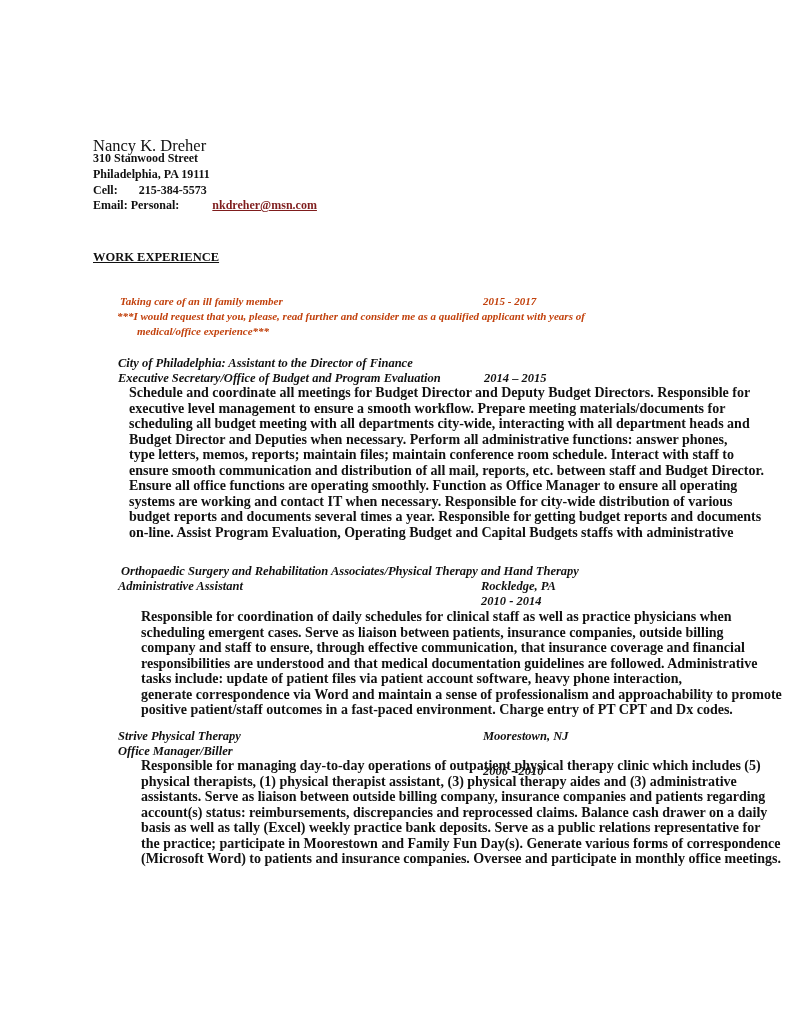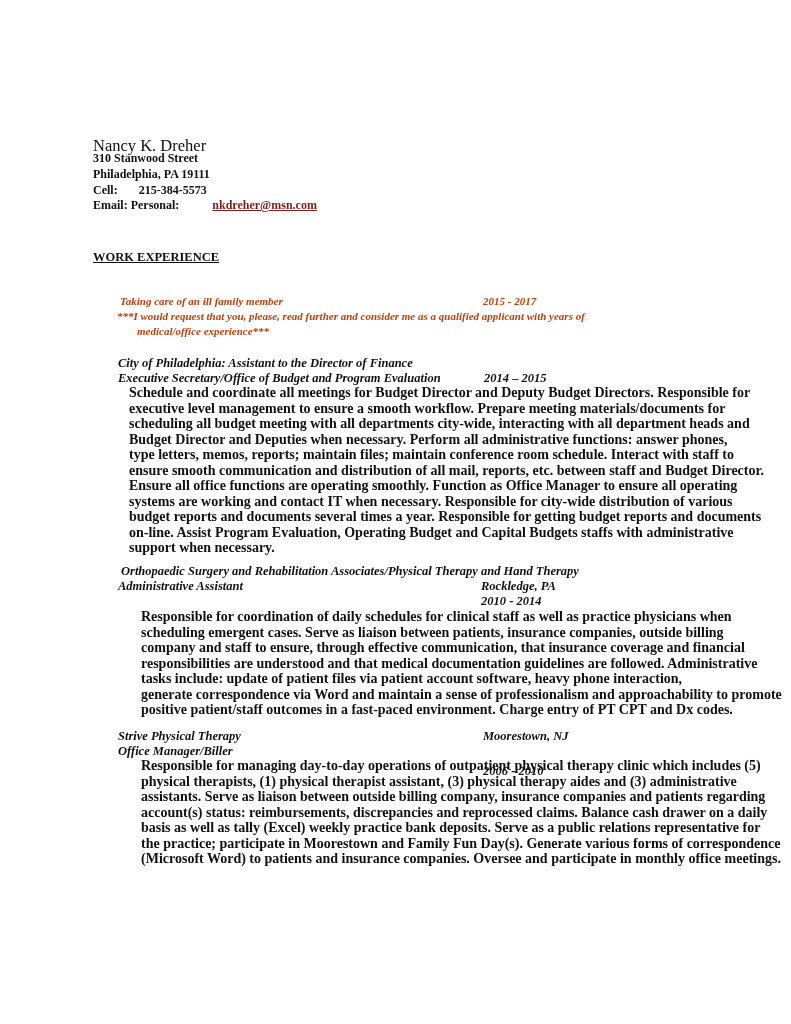--- a/index.html
+++ b/index.html
@@ -44,21 +44,20 @@
     <div>Schedule and coordinate all meetings for Budget Director and Deputy Budget Directors.  Responsible for</div>
     <div>executive level management to ensure a smooth workflow.  Prepare meeting materials/documents for</div>
     <div>scheduling all budget meeting with all departments city-wide, interacting with all department heads and</div>
     <div>Budget Director and Deputies when necessary.  Perform all administrative functions:  answer phones,</div>
     <div>type letters, memos, reports; maintain files; maintain conference room schedule.  Interact with staff to</div>
     <div>ensure smooth communication and distribution of all mail, reports, etc. between staff and Budget Director.</div>
     <div>Ensure all office functions are operating smoothly.  Function as Office Manager to ensure all operating</div>
     <div>systems are working and contact IT when necessary.  Responsible for city-wide distribution of various</div>
     <div>budget reports and documents several times a year.  Responsible for getting budget reports and documents</div>
     <div>on-line.  Assist Program Evaluation, Operating Budget and Capital Budgets staffs with administrative</div>
-    <div>support when necessary.</div>
   </div>
 
 <div class="abs ital" style="left:121px; top:564px;">Orthopaedic Surgery and Rehabilitation Associates/Physical Therapy and Hand Therapy</div>
 <div class="abs ital" style="left:118px; top:579px;">Administrative Assistant</div>
 <div class="abs ital" style="left:481px; top:579px;">Rockledge, PA</div>
 <div class="abs ital" style="left:481px; top:594px;">2010 - 2014</div>
 <div class="abs body-text" style="left:141px; top:609px;" id="job1">
     <div>Responsible for coordination of daily schedules for clinical staff as well as practice physicians when</div>
     <div>scheduling emergent cases.  Serve as liaison between patients, insurance companies, outside billing</div>
     <div>company and staff to ensure, through effective communication, that insurance coverage and financial</div>

